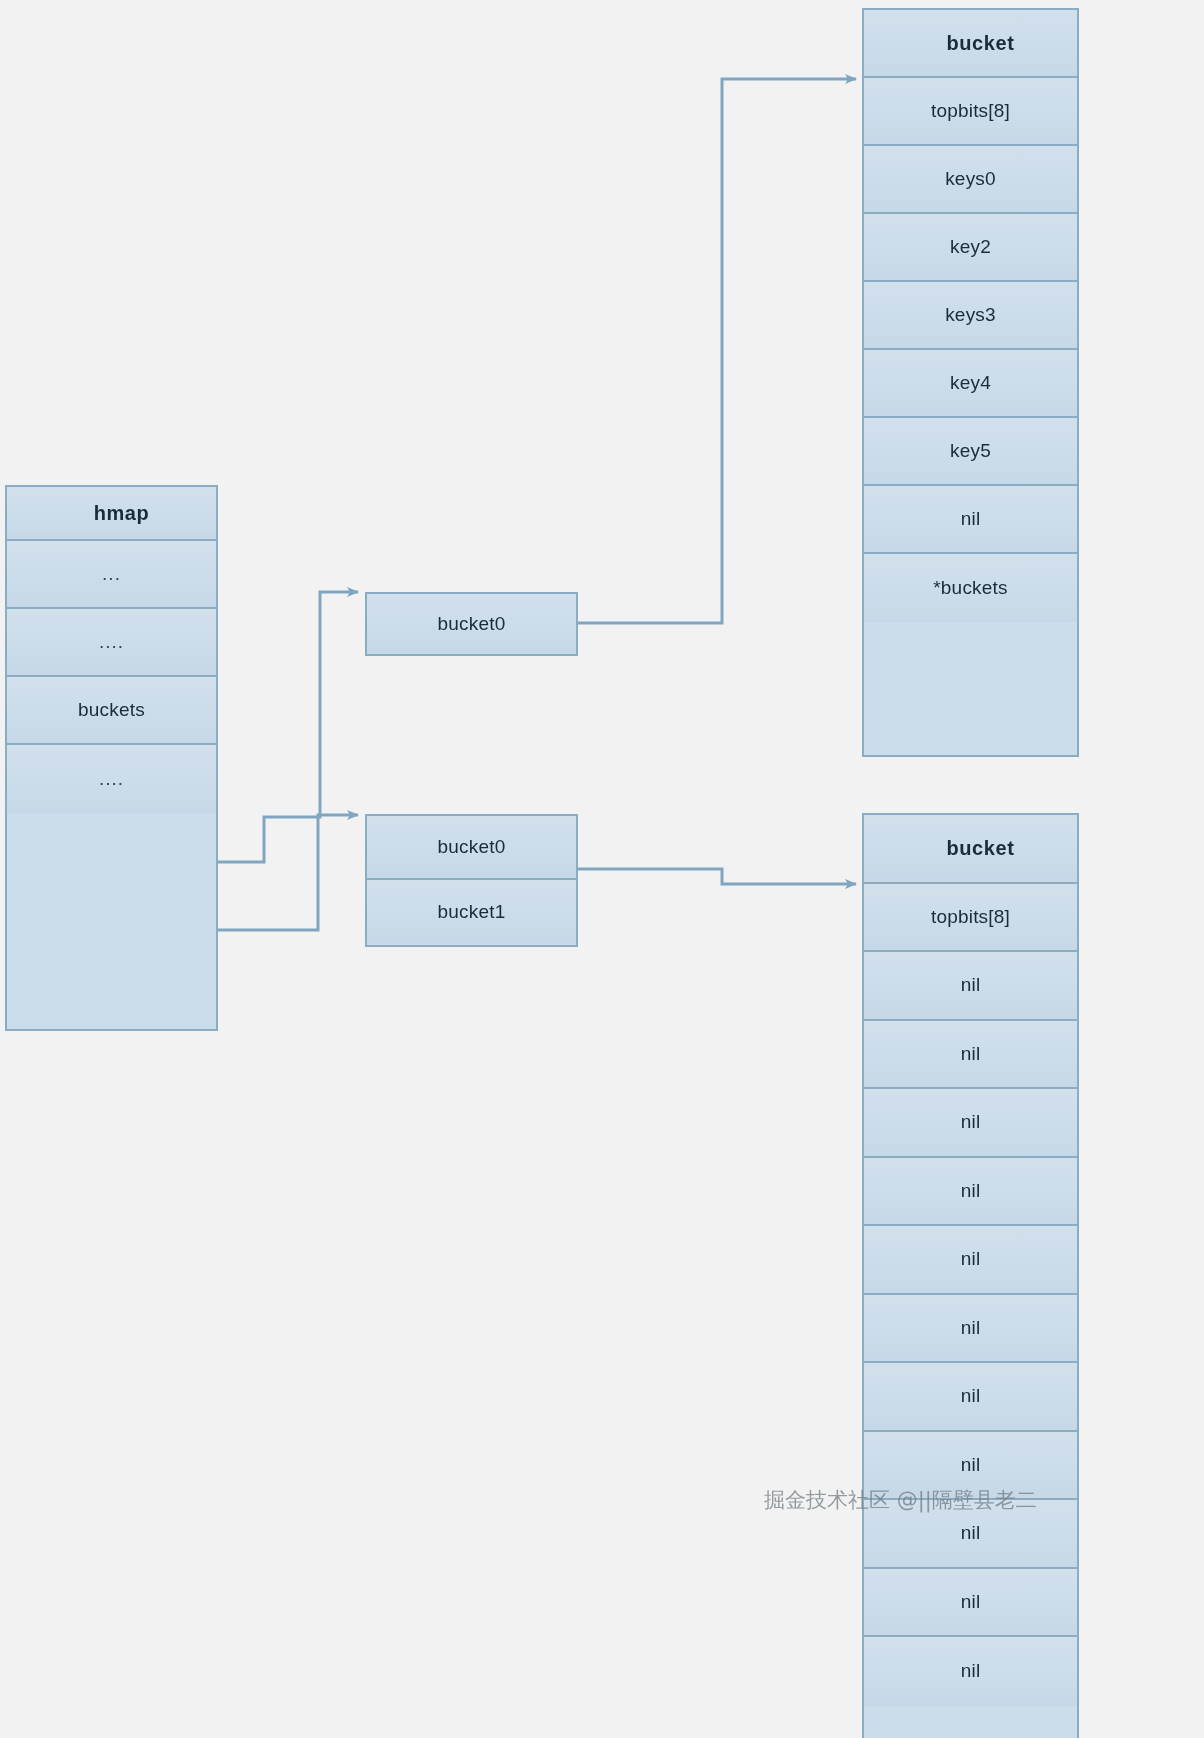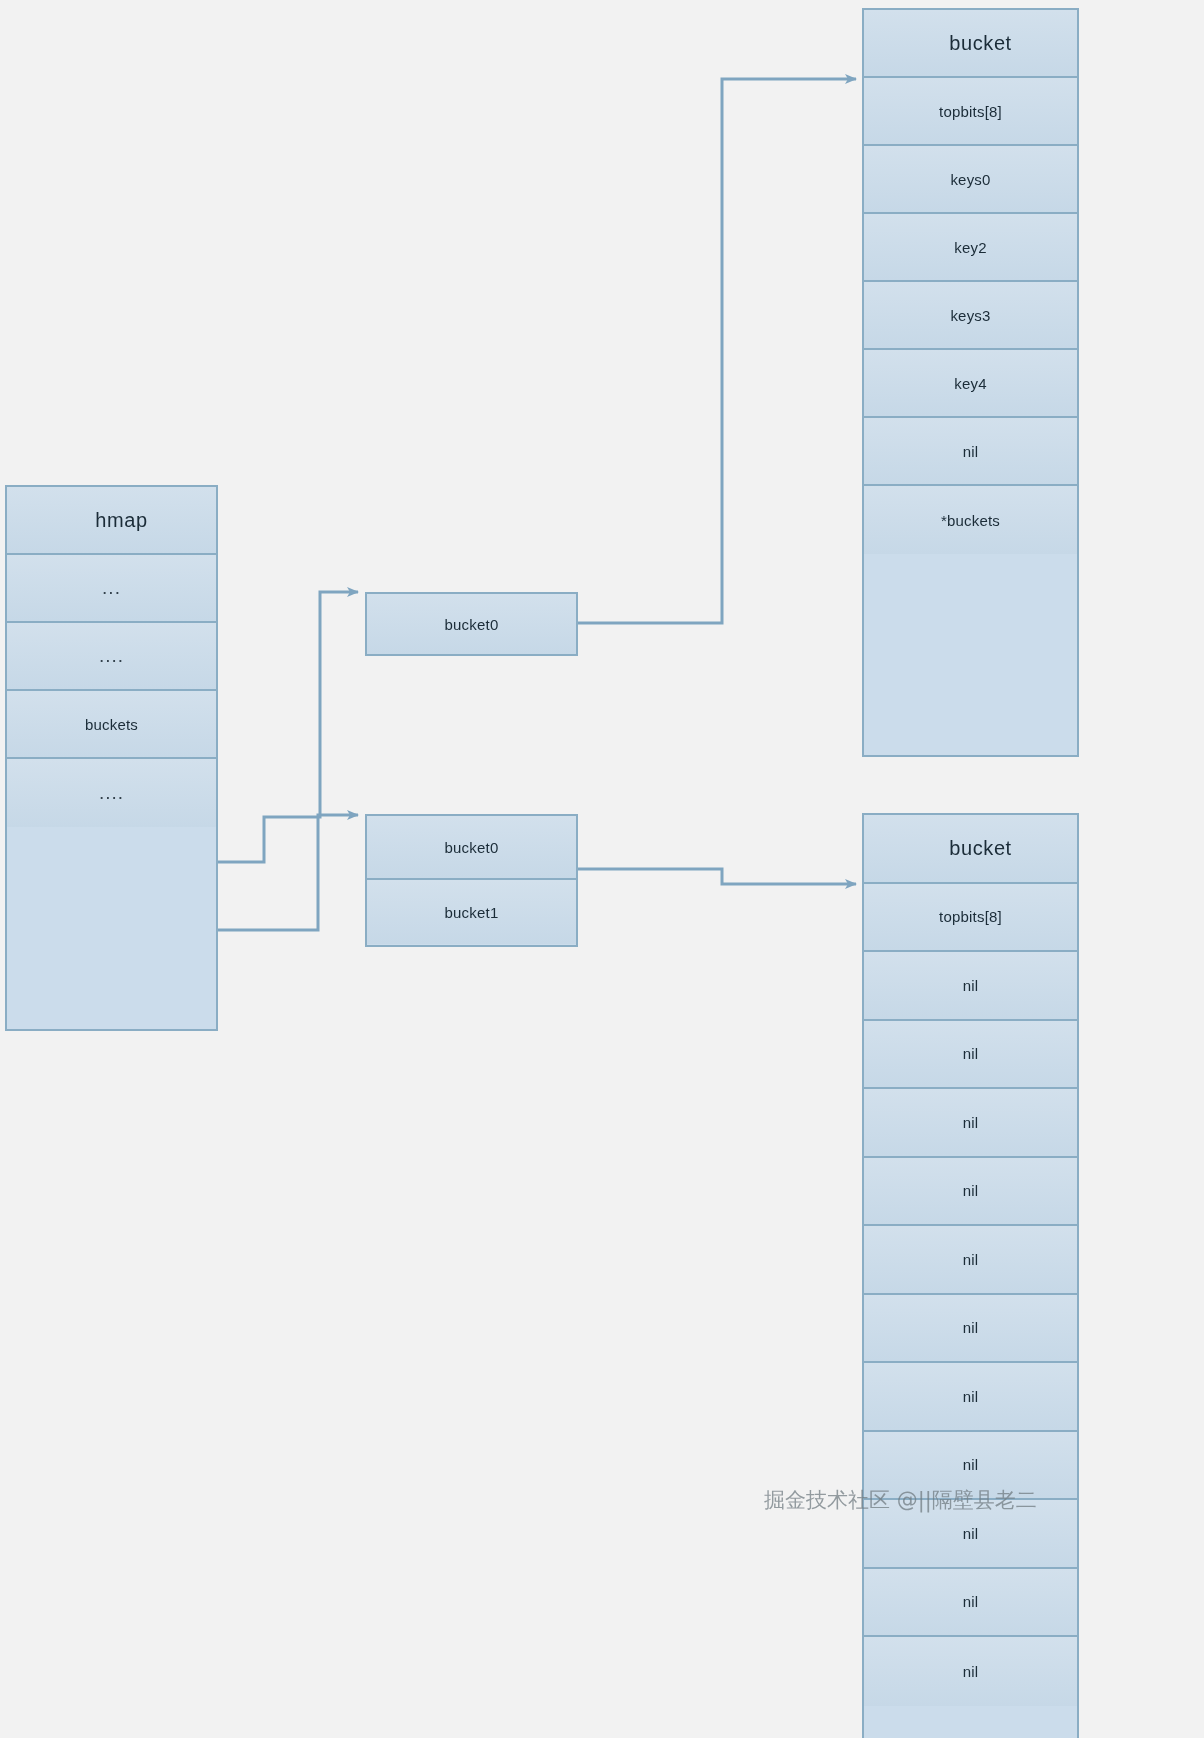--- a/index.html
+++ b/index.html
@@ -18,31 +18,31 @@
     box-sizing:border-box;
     background:#cbdceb;
     z-index:2;
   }
   .row{
     box-sizing:border-box;
     border-bottom:2px solid #8aadc4;
     background:linear-gradient(180deg,#d2e0ec 0%,#c6d8e7 100%);
     display:flex;align-items:center;justify-content:center;
     color:#1b2c38;
-    font-size:15px;
+    font-size:19px;
     letter-spacing:.2px;
   }
   .row:last-child{border-bottom:none;}
-  .row.header{font-weight:normal;font-size:20px;letter-spacing:.6px;padding-left:20px;}
+  .row.header{font-weight:bold;font-size:20px;letter-spacing:.6px;padding-left:20px;}
   .row.dots{font-size:19px;letter-spacing:1px;color:#33414c;}
 
   
   #hmap-box{left:5px;top:485px;width:213px;height:546px;}
   #hmap-box .row{height:68px;}
-  #hmap-box .row:first-child{height:68px;}
+  #hmap-box .row:first-child{height:54px;}
 
   
   #bucket-top-box{left:862px;top:8px;width:217px;height:749px;}
   #bucket-top-box .row{height:68px;}
 
   
   #bucket-bottom-box{left:862px;top:813px;width:217px;height:933px;}
   #bucket-bottom-box .row{height:68.5px;}
 
   
@@ -98,20 +98,21 @@
     <div class="row">bucket1</div>
   </div>
 
   <div class="table-box" id="bucket-top-box">
     <div class="row header">bucket</div>
     <div class="row">topbits[8]</div>
     <div class="row">keys0</div>
     <div class="row">key2</div>
     <div class="row">keys3</div>
     <div class="row">key4</div>
+    <div class="row">key5</div>
     <div class="row">nil</div>
     <div class="row">*buckets</div>
   </div>
 
   <div class="table-box" id="bucket-bottom-box">
     <div class="row header">bucket</div>
     <div class="row">topbits[8]</div>
     <div class="row">nil</div>
     <div class="row">nil</div>
     <div class="row">nil</div>

